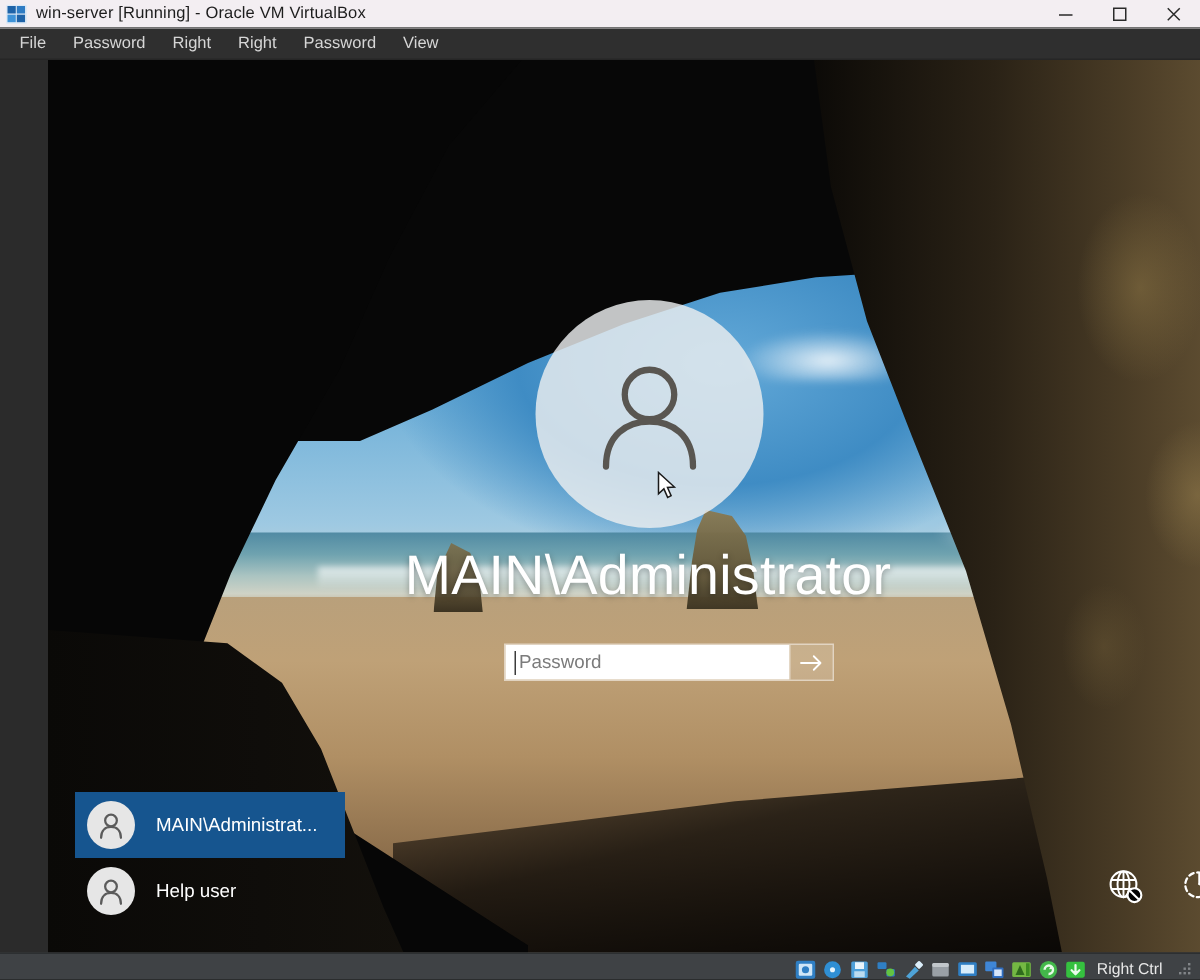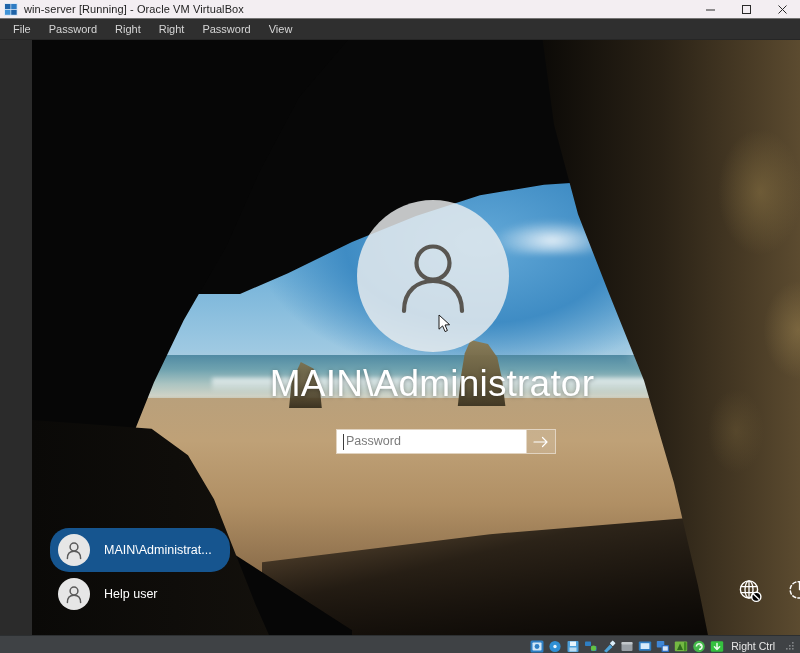--- a/index.html
+++ b/index.html
@@ -292,21 +292,21 @@
     top: 488px;
     width: 180px;
   }
   .user-tile {
     display: flex;
     align-items: center;
     height: 44px;
     padding-left: 8px;
     box-sizing: border-box;
   }
-  .user-tile.selected { background: #16558f; border-radius: 19px; }
+  .user-tile.selected { background: #16558f; }
   .user-av {
     width: 32px; height: 32px;
     border-radius: 50%;
     background: #e6e6e6;
     display: flex;
     align-items: center;
     justify-content: center;
     flex: 0 0 auto;
   }
   .user-av svg { display: block; }

